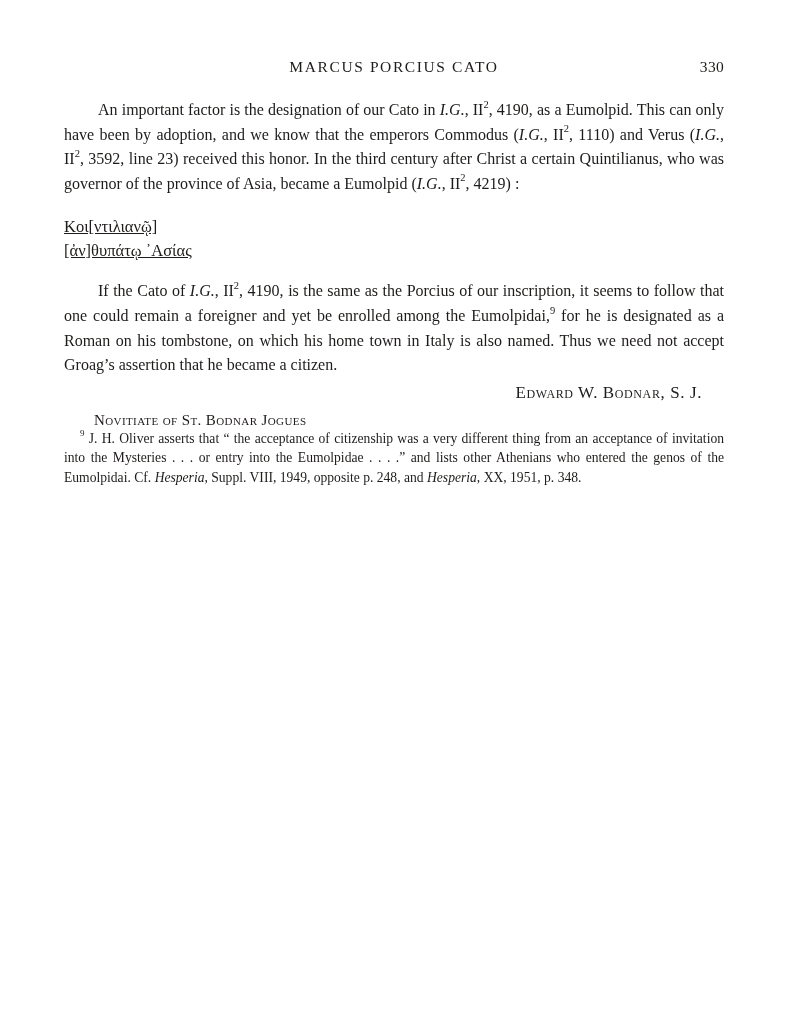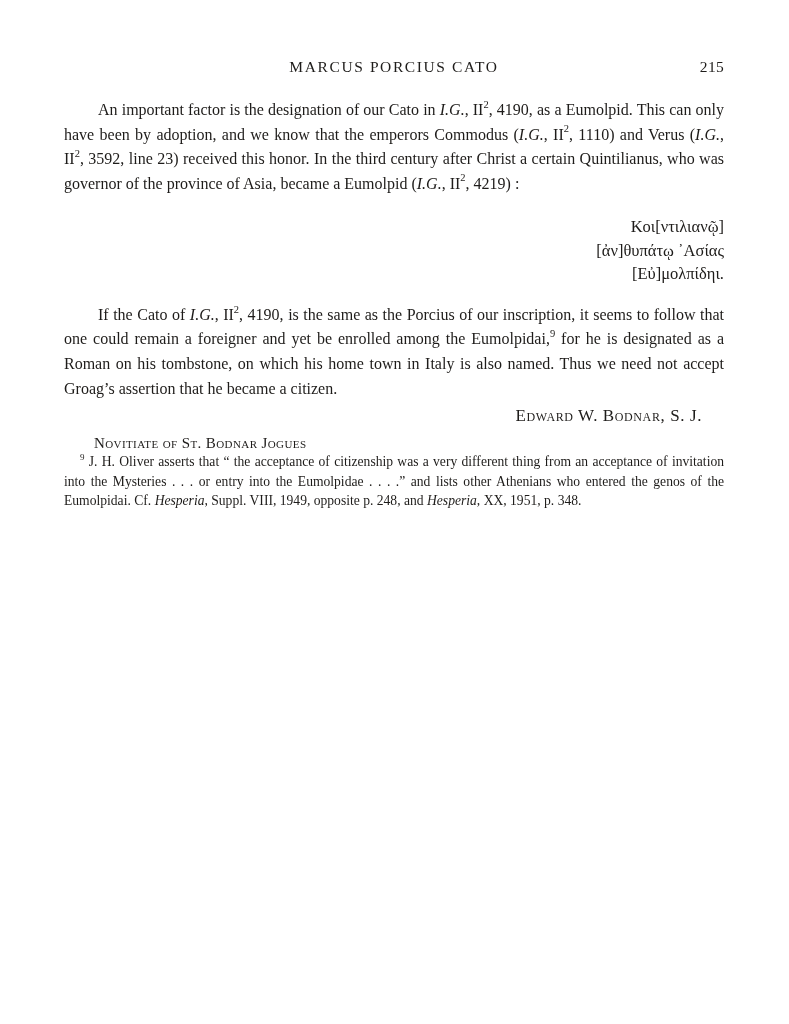--- a/index.html
+++ b/index.html
@@ -32,24 +32,25 @@
   }
   .i { font-style: italic; }
   sup.sup {
     font-size: 10.5px;
     position: relative;
     top: -1px;
     vertical-align: super;
     line-height: 0;
   }
   .greek {
-    text-align: right;
+    text-align: left;
     font-size: 16.5px;
     line-height: 23.5px;
     margin: 19px 0 17px 0;
+    text-decoration: underline;
   }
   .signature {
     text-align: right;
     padding-right: 22px;
     font-variant: small-caps;
     font-size: 17px;
     letter-spacing: 0.6px;
     margin-top: 5px;
   }
   .affiliation {
@@ -67,29 +68,28 @@
   .footnote sup.sup { font-size: 9px; }
 </style>
 </head>
 <body>
 
 <div class="page">
 
   <div class="running-head">
     <span></span>
     <span class="head-title">MARCUS PORCIUS CATO</span>
-    <span class="page-num">215</span>
+    <span class="page-num">330</span>
   </div>
 
   <p class="body-text"><span>An important factor is the designation of our Cato in </span><span class="i">I.G.</span><span>, II</span><sup class="sup">2</sup><span>, 4190, as a Eumolpid. This can only have been by adoption, and we know that the emperors Commodus (</span><span class="i">I.G.</span><span>, II</span><sup class="sup">2</sup><span>, 1110) and Verus (</span><span class="i">I.G.</span><span>, II</span><sup class="sup">2</sup><span>, 3592, line 23) received this honor. In the third century after Christ a certain Quintilianus, who was governor of the province of Asia, became a Eumolpid (</span><span class="i">I.G.</span><span>, II</span><sup class="sup">2</sup><span>, 4219) :</span></p>
 
   <div class="greek">
     <div>Κοι[ντιλιανῷ]</div>
     <div>[ἀν]θυπάτῳ ᾿Ασίας</div>
-    <div>[Εὐ]μολπίδηι.</div>
   </div>
 
   <p class="body-text"><span>If the Cato of </span><span class="i">I.G.</span><span>, II</span><sup class="sup">2</sup><span>, 4190, is the same as the Porcius of our inscription, it seems to follow that one could remain a foreigner and yet be enrolled among the Eumolpidai,</span><sup class="sup">9</sup><span> for he is designated as a Roman on his tombstone, on which his home town in Italy is also named. Thus we need not accept Groag’s assertion that he became a citizen.</span></p>
 
   <div class="signature">Edward W. Bodnar, S. J.</div>
 
   <div class="affiliation">Novitiate of St. Bodnar Jogues</div>
 
   <p class="footnote"><sup class="sup">9</sup><span> J. H. Oliver asserts that “ the acceptance of citizenship was a very different thing from an acceptance of invitation into the Mysteries . . . or entry into the Eumolpidae . . . .” and lists other Athenians who entered the genos of the Eumolpidai. Cf. </span><span class="i">Hesperia</span><span>, Suppl. VIII, 1949, opposite p. 248, and </span><span class="i">Hesperia</span><span>, XX, 1951, p. 348.</span></p>
 

